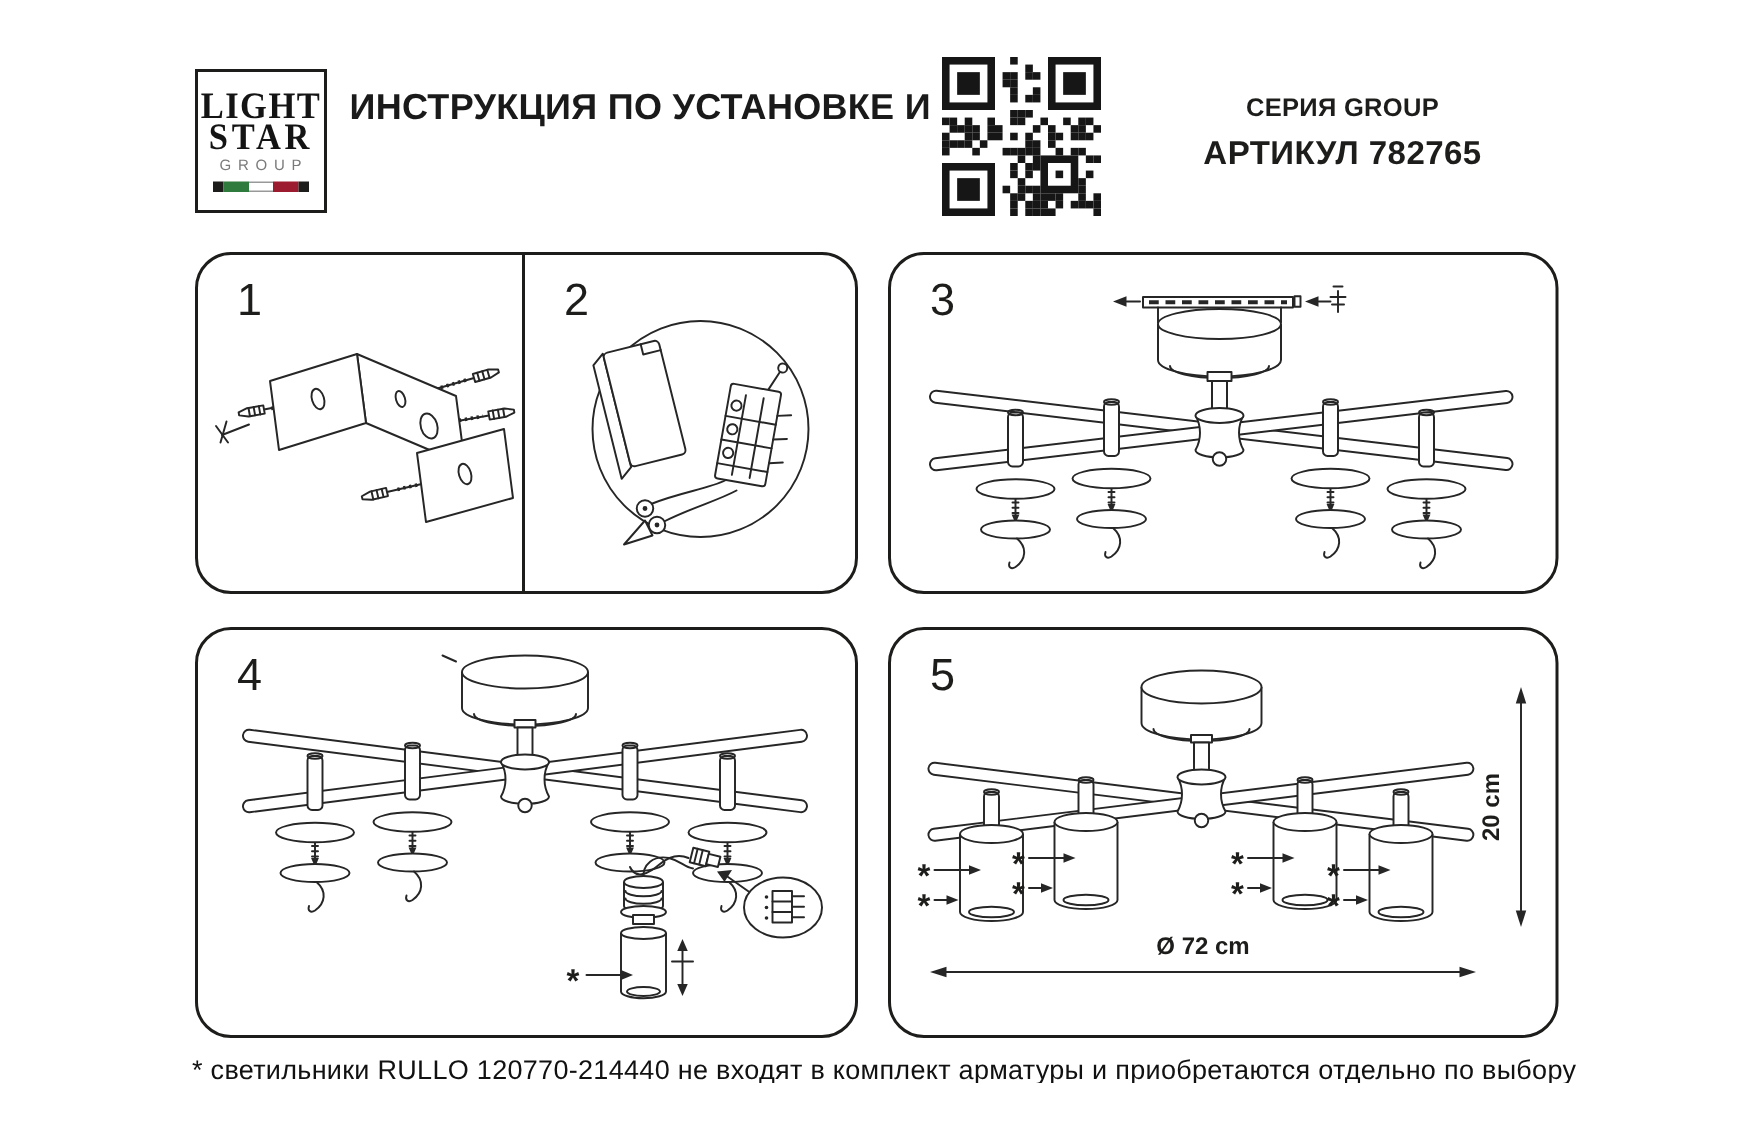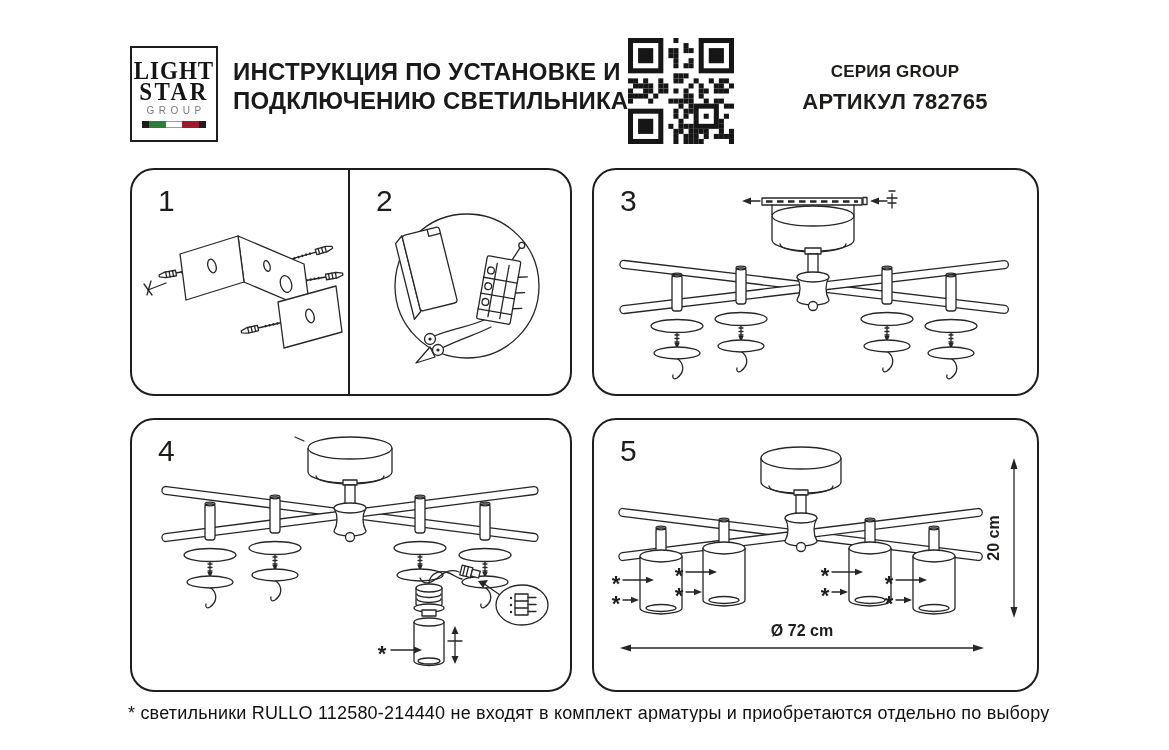--- a/index.html
+++ b/index.html
@@ -57,21 +57,20 @@
       <span class="b"></span>
         <span class="g"></span>
         <span class="w"></span>
         <span class="r"></span>
         <span class="b"></span>
     </div>
   </div>
 
   <div id="title">
     <div>ИНСТРУКЦИЯ ПО УСТАНОВКЕ И</div>
-    <div>ПОДКЛЮЧЕНИЮ СВЕТИЛЬНИКА</div>
   </div>
 
   <svg id="qr" width="106" height="106" viewBox="0 0 105 105">
       <rect x="0" y="0" width="35" height="35" fill="#161616"></rect>
       <rect x="5" y="5" width="25" height="25" fill="#fff"></rect>
       <rect x="10" y="10" width="15" height="15" fill="#161616"></rect>
       <rect x="70" y="0" width="35" height="35" fill="#161616"></rect>
       <rect x="75" y="5" width="25" height="25" fill="#fff"></rect>
       <rect x="80" y="10" width="15" height="15" fill="#161616"></rect>
       <rect x="0" y="70" width="35" height="35" fill="#161616"></rect>
@@ -533,14 +532,14 @@
 
       <g>
         <line class="ln" x1="34" y1="228" x2="382" y2="228"></line>
         <path class="fb" d="M26,228 l11,-3.5 v7 Z"></path>
         <path class="fb" d="M390,228 l-11,-3.5 v7 Z"></path>
         <text class="dim" x="208" y="216">Ø 72 cm</text>
       </g>
     </svg>
   </div>
 
-  <div id="footer">* светильники RULLO 112580-214440 не входят в комплект арматуры и приобретаются отдельно по выбору</div>
+  <div id="footer">* светильники RULLO 120770-214440 не входят в комплект арматуры и приобретаются отдельно по выбору</div>
 </div>
 
 </body></html>

